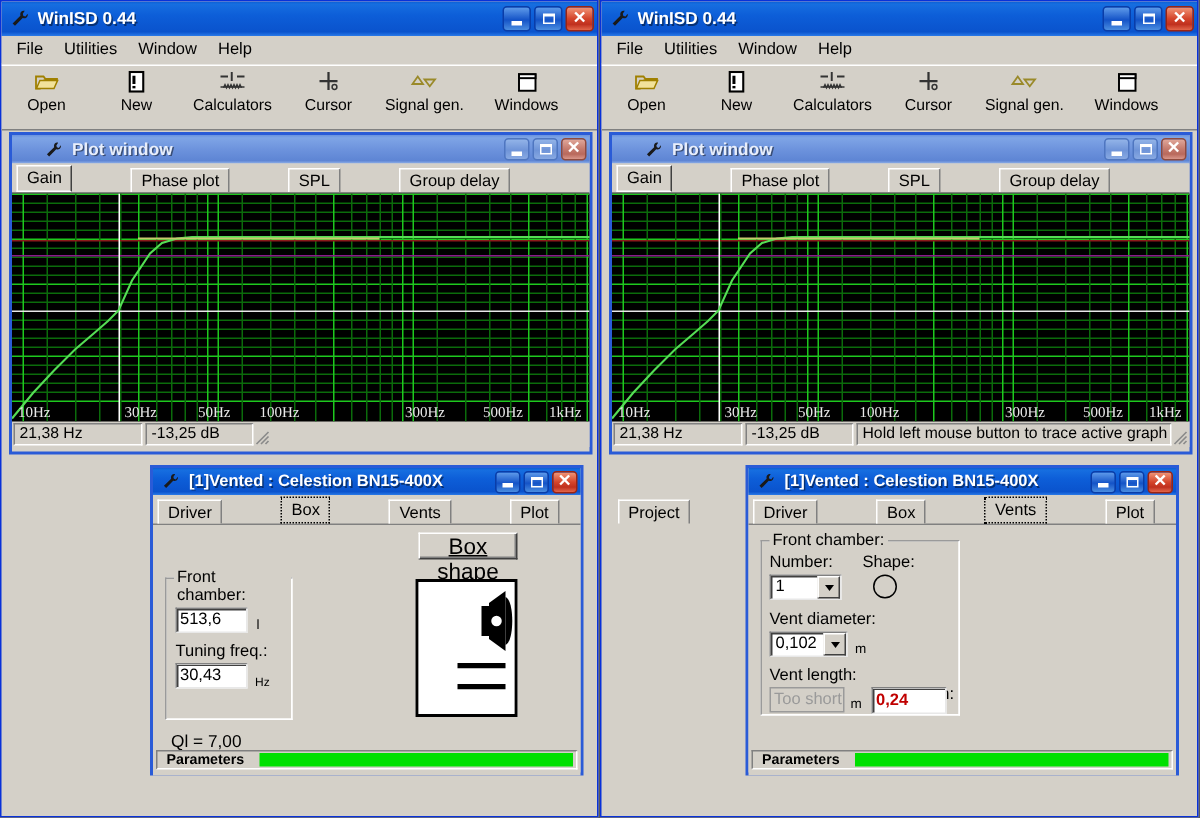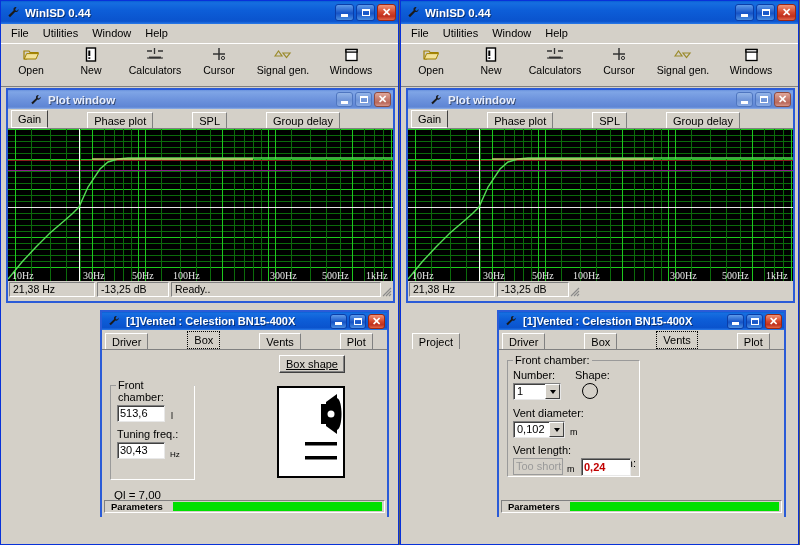--- a/index.html
+++ b/index.html
@@ -187,21 +187,21 @@
     font-size:11px;line-height:15px;padding:0 2px;box-sizing:border-box;
     color:#000;overflow:hidden;white-space:nowrap;
   }
   .txtfield.readonly{background:#d4d0c8;color:#000;}
   .txtfield.disabled{background:#d4d0c8;color:#9a9a9a;}
   .txtfield.redval{color:#c00000;font-weight:bold;}
   .btn{
     position:absolute;background:#d4d0c8;
     border:1px solid #fff;border-right-color:#404040;border-bottom-color:#404040;
     box-shadow:inset -1px -1px 0 #808080;
-    font-size:11px;line-height:17px;text-align:center;box-sizing:border-box;color:#000;text-decoration:underline;
+    font-size:15px;line-height:17px;text-align:center;box-sizing:border-box;color:#000;text-decoration:underline;
   }
   .combo{
     position:absolute;background:#fff;
     border:1px solid #808080;border-right-color:#e8e8e8;border-bottom-color:#e8e8e8;
     box-shadow:inset 1px 1px 0 #404040;
     font-size:11px;box-sizing:border-box;display:flex;align-items:center;
   }
   .combo .cv{flex:1;padding-left:3px;color:#000;line-height:15px;}
   .combo .arrow{
     width:15px;height:100%;background:#d4d0c8;
@@ -432,21 +432,20 @@
           <span style="left:165px">100Hz</span>
           <span style="left:262px">300Hz</span>
           <span style="left:314px">500Hz</span>
           <span style="left:358px">1kHz</span>
         </div>
       </div>
 
       <div class="statusbar">
         <span class="sb-cell c1">21,38 Hz</span>
         <span class="sb-cell c2">-13,25 dB</span>
-        <span class="sb-cell c3">Ready..</span>
         <span class="sb-grip">
           <svg width="10" height="10" viewBox="0 0 10 10">
               <path d="M9 1L1 9M9 4L4 9M9 7L7 9" stroke="#8a8a8a" stroke-width="1.1"></path>
             </svg>
         </span>
       </div>
     </div>
   </div>
 
   <div class="app-win right">
@@ -639,20 +638,21 @@
           <span style="left:165px">100Hz</span>
           <span style="left:262px">300Hz</span>
           <span style="left:314px">500Hz</span>
           <span style="left:358px">1kHz</span>
         </div>
       </div>
 
       <div class="statusbar">
         <span class="sb-cell c1">21,38 Hz</span>
         <span class="sb-cell c2">-13,25 dB</span>
+        <span class="sb-cell c3">Hold left mouse button to trace active graph</span>
         <span class="sb-grip">
           <svg width="10" height="10" viewBox="0 0 10 10">
               <path d="M9 1L1 9M9 4L4 9M9 7L7 9" stroke="#8a8a8a" stroke-width="1.1"></path>
             </svg>
         </span>
       </div>
     </div>
   </div>
 
   <div class="dlg left">

